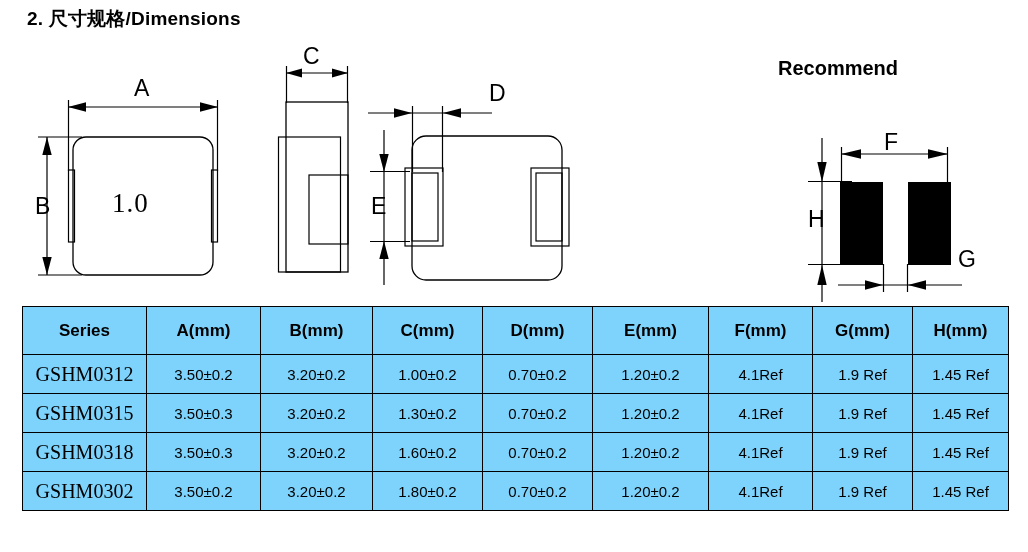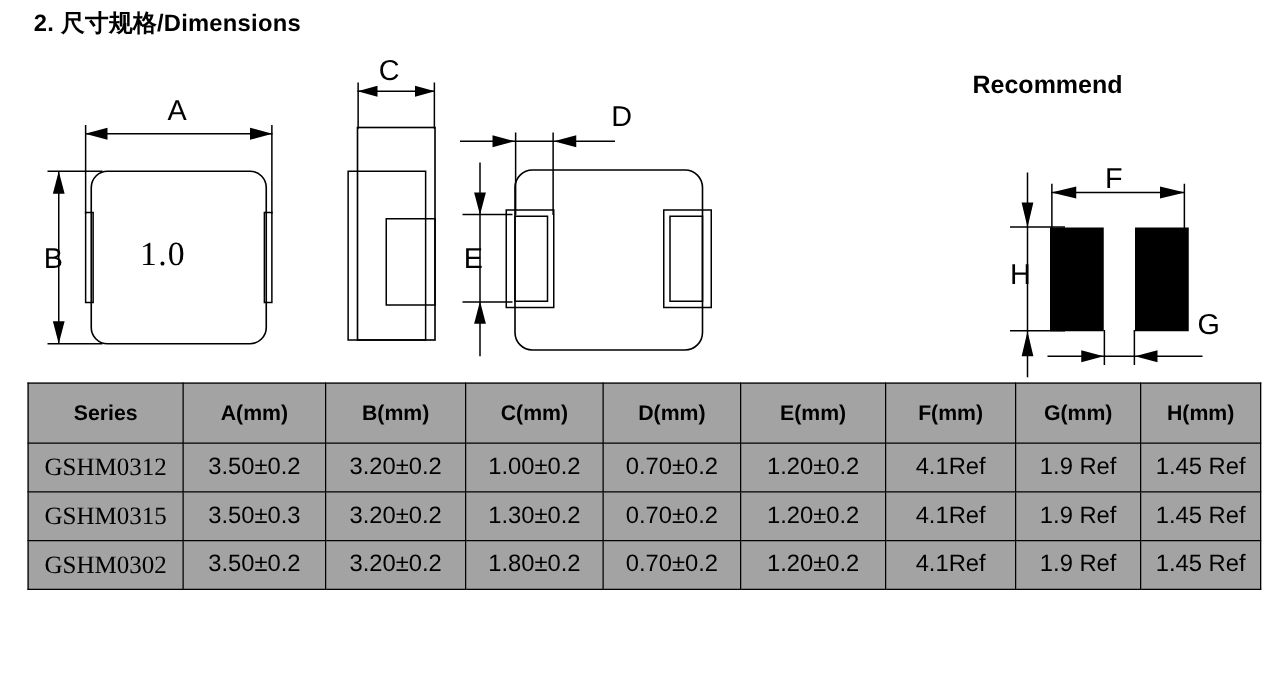--- a/index.html
+++ b/index.html
@@ -34,28 +34,28 @@
     position:absolute;font-size:20px;font-weight:bold;line-height:1.28;
     text-align:left;width:210px;
   }
 
   
   table.dimtable{
     position:absolute;left:22px;top:306px;
     border-collapse:collapse;
     width:986px;
     table-layout:fixed;
-    background:#a3a3a3;
+    background:#7dd3fc;
   }
   table.dimtable td,table.dimtable th{
     border:1.3px solid #000;
     text-align:center;
     vertical-align:middle;
     padding:0;
-    font-size:19px;
+    font-size:15px;
     height:38px;
   }
   table.dimtable thead th{
     font-weight:bold;font-size:17px;height:47px;
   }
   table.dimtable tbody td.series{
     font-family:"Liberation Serif", serif;
     font-size:20px;letter-spacing:0px;margin-left:42px;
   }
   .marking-line{
@@ -233,20 +233,31 @@
         <td>3.50±0.3</td>
         <td>3.20±0.2</td>
         <td>1.30±0.2</td>
         <td>0.70±0.2</td>
         <td>1.20±0.2</td>
         <td>4.1Ref</td>
         <td>1.9 Ref</td>
         <td>1.45 Ref</td>
       </tr>
       <tr>
+        <td class="series">GSHM0318</td>
+        <td>3.50±0.3</td>
+        <td>3.20±0.2</td>
+        <td>1.60±0.2</td>
+        <td>0.70±0.2</td>
+        <td>1.20±0.2</td>
+        <td>4.1Ref</td>
+        <td>1.9 Ref</td>
+        <td>1.45 Ref</td>
+      </tr>
+      <tr>
         <td class="series">GSHM0302</td>
         <td>3.50±0.2</td>
         <td>3.20±0.2</td>
         <td>1.80±0.2</td>
         <td>0.70±0.2</td>
         <td>1.20±0.2</td>
         <td>4.1Ref</td>
         <td>1.9 Ref</td>
         <td>1.45 Ref</td>
       </tr>

